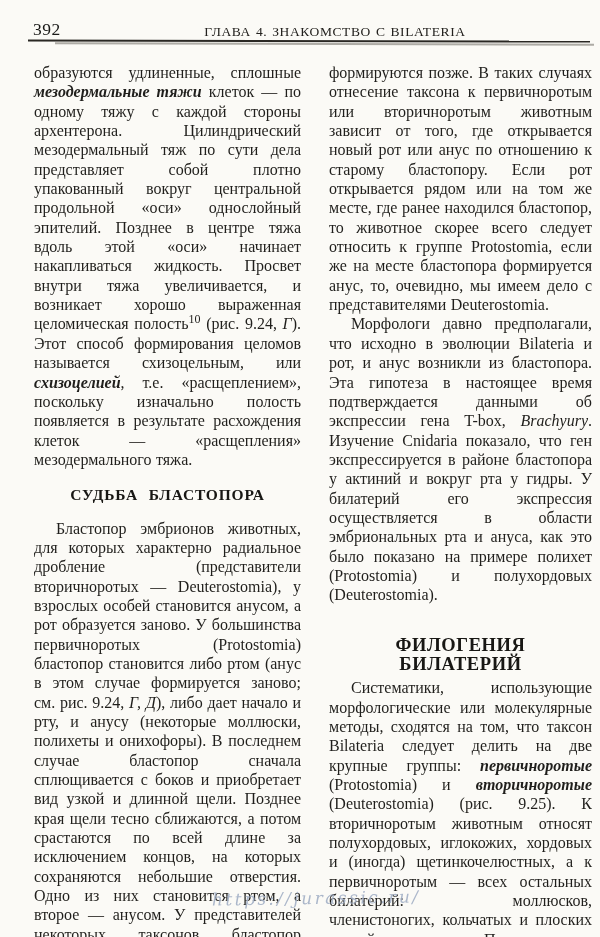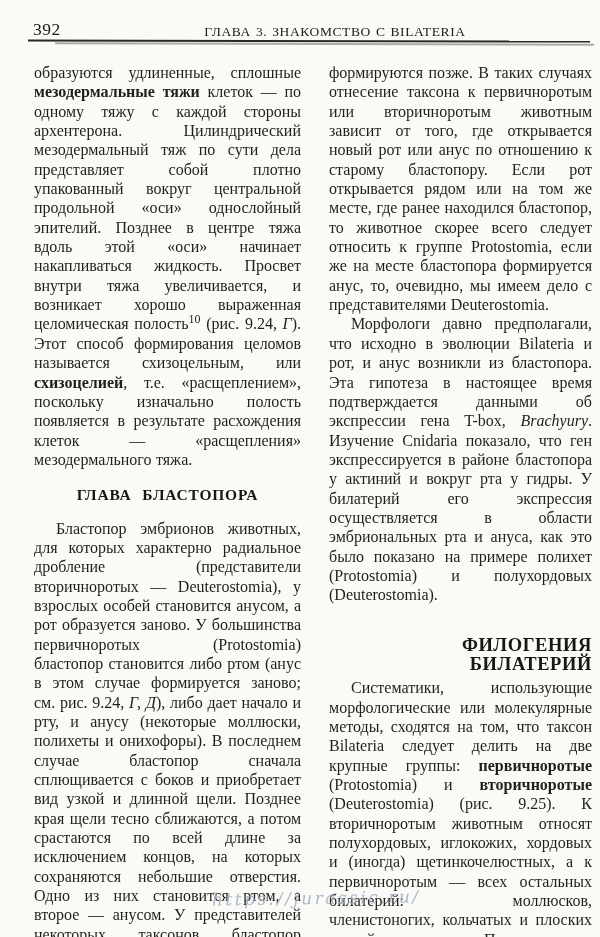--- a/index.html
+++ b/index.html
@@ -41,35 +41,35 @@
     position: absolute; top: 63px;
     font-size: 16px; line-height: 19.35px;
     text-align: justify;
     color: #201f1c;
     word-spacing: 0.5px;
   }
   .col-left  { left: 34px;  width: 267px; }
   .col-right { left: 329px; width: 263px; }
   .para { margin: 0; }
   .para.indent { text-indent: 22px; }
-  .b { font-weight: bold; }
+  .b { font-weight: bold; font-style: italic; }
   .i { font-style: italic; }
   sup { font-size: 12px; line-height: 0; }
   
   .section-heading {
     margin: 16px 0 14px;
     font-size: 15.5px; font-weight: bold;
     text-align: center; text-indent: 0;
     letter-spacing: 0.8px; word-spacing: 6px;
     color: #181714;
   }
   .phylo-heading {
     margin: 31px 0 4px;
     font-size: 18.5px; font-weight: bold;
-    text-align: right;
+    text-align: center;
     letter-spacing: 0.6px; word-spacing: 7px;
     color: #181714;
   }
   .col-right .section-heading { margin: 17px 0 21px; font-size: 15px; }
   
   .watermark {
     position: absolute; left: 212px; top: 888px;
     font-size: 17px; font-style: italic;
     letter-spacing: 2.5px;
     color: #a3b0c6; opacity: 0.9;
@@ -77,28 +77,28 @@
     font-family: "DejaVu Serif", serif;
   }
 </style>
 </head>
 <body>
 
 <div class="page">
 
   <span class="page-number">392</span>
 
-  <span class="chapter-title">ГЛАВА 3. ЗНАКОМСТВО С BILATERIA</span>
+  <span class="chapter-title">ГЛАВА 4. ЗНАКОМСТВО С BILATERIA</span>
 
   <div class="header-rule"></div>
   <div class="header-rule-shadow"></div>
 
   <div class="col col-left">
     <p class="para"><span>образуются удлиненные, сплошные </span><span class="b">мезодермальные тяжи</span><span> клеток — по одному тяжу с каждой стороны архентерона. Цилиндрический мезодермальный тяж по сути дела представляет собой плотно упакованный вокруг центральной продольной «оси» однослойный эпителий. Позднее в центре тяжа вдоль этой «оси» начинает накапливаться жидкость. Просвет внутри тяжа увеличивается, и возникает хорошо выраженная целомическая полость</span><sup>10</sup><span> (рис. 9.24, </span><span class="i">Г</span><span>). Этот способ формирования целомов называется схизоцельным, или </span><span class="b">схизоцелией</span><span>, т.е. «расщеплением», поскольку изначально полость появляется в результате расхождения клеток — «расщепления» мезодермального тяжа.</span></p>
-    <h2 class="section-heading">ГЛАВА БЛАСТОПОРА</h2>
+    <h2 class="section-heading">СУДЬБА БЛАСТОПОРА</h2>
     <p class="para indent"><span>Бластопор эмбрионов животных, для которых характерно радиальное дробление (представители вторичноротых — Deuterostomia), у взрослых особей становится анусом, а рот образуется заново. У большинства первичноротых (Protostomia) бластопор становится либо ртом (анус в этом случае формируется заново; см. рис. 9.24, </span><span class="i">Г, Д</span><span>), либо дает начало и рту, и анусу (некоторые моллюски, полихеты и онихофоры). В последнем случае бластопор сначала сплющивается с боков и приобретает вид узкой и длинной щели. Позднее края щели тесно сближаются, а потом срастаются по всей длине за исключением концов, на которых сохраняются небольшие отверстия. Одно из них становится ртом, а второе — анусом. У представителей некоторых таксонов бластопор зарастает и исчезает на ранней стадии развития, а новые рот и анус</span></p>
   </div>
 
   <div class="col col-right">
     <p class="para"><span>формируются позже. В таких случаях отнесение таксона к первичноротым или вторичноротым животным зависит от того, где открывается новый рот или анус по отношению к старому бластопору. Если рот открывается рядом или на том же месте, где ранее находился бластопор, то животное скорее всего следует относить к группе Protostomia, если же на месте бластопора формируется анус, то, очевидно, мы имеем дело с представителями Deuterostomia.</span></p>
     <p class="para indent"><span>Морфологи давно предполагали, что исходно в эволюции Bilateria и рот, и анус возникли из бластопора. Эта гипотеза в настоящее время подтверждается данными об экспрессии гена T-box, </span><span class="i">Brachyury</span><span>. Изучение Cnidaria показало, что ген экспрессируется в районе бластопора у актиний и вокруг рта у гидры. У билатерий его экспрессия осуществляется в области эмбриональных рта и ануса, как это было показано на примере полихет (Protostomia) и полухордовых (Deuterostomia).</span></p>
     <h1 class="phylo-heading">ФИЛОГЕНИЯ БИЛАТЕРИЙ</h1>
     <p class="para indent"><span>Систематики, использующие морфологические или молекулярные методы, сходятся на том, что таксон Bilateria следует делить на две крупные группы: </span><span class="b">первичноротые</span><span> (Protostomia) и </span><span class="b">вторичноротые</span><span> (Deuterostomia) (рис. 9.25). К вторичноротым животным относят полухордовых, иглокожих, хордовых и (иногда) щетинкочелюстных, а к первичноротым — всех остальных билатерий: моллюсков, членистоногих, кольчатых и плоских червей и т.д. Первичноротые животные,</span></p>
   </div>
 

